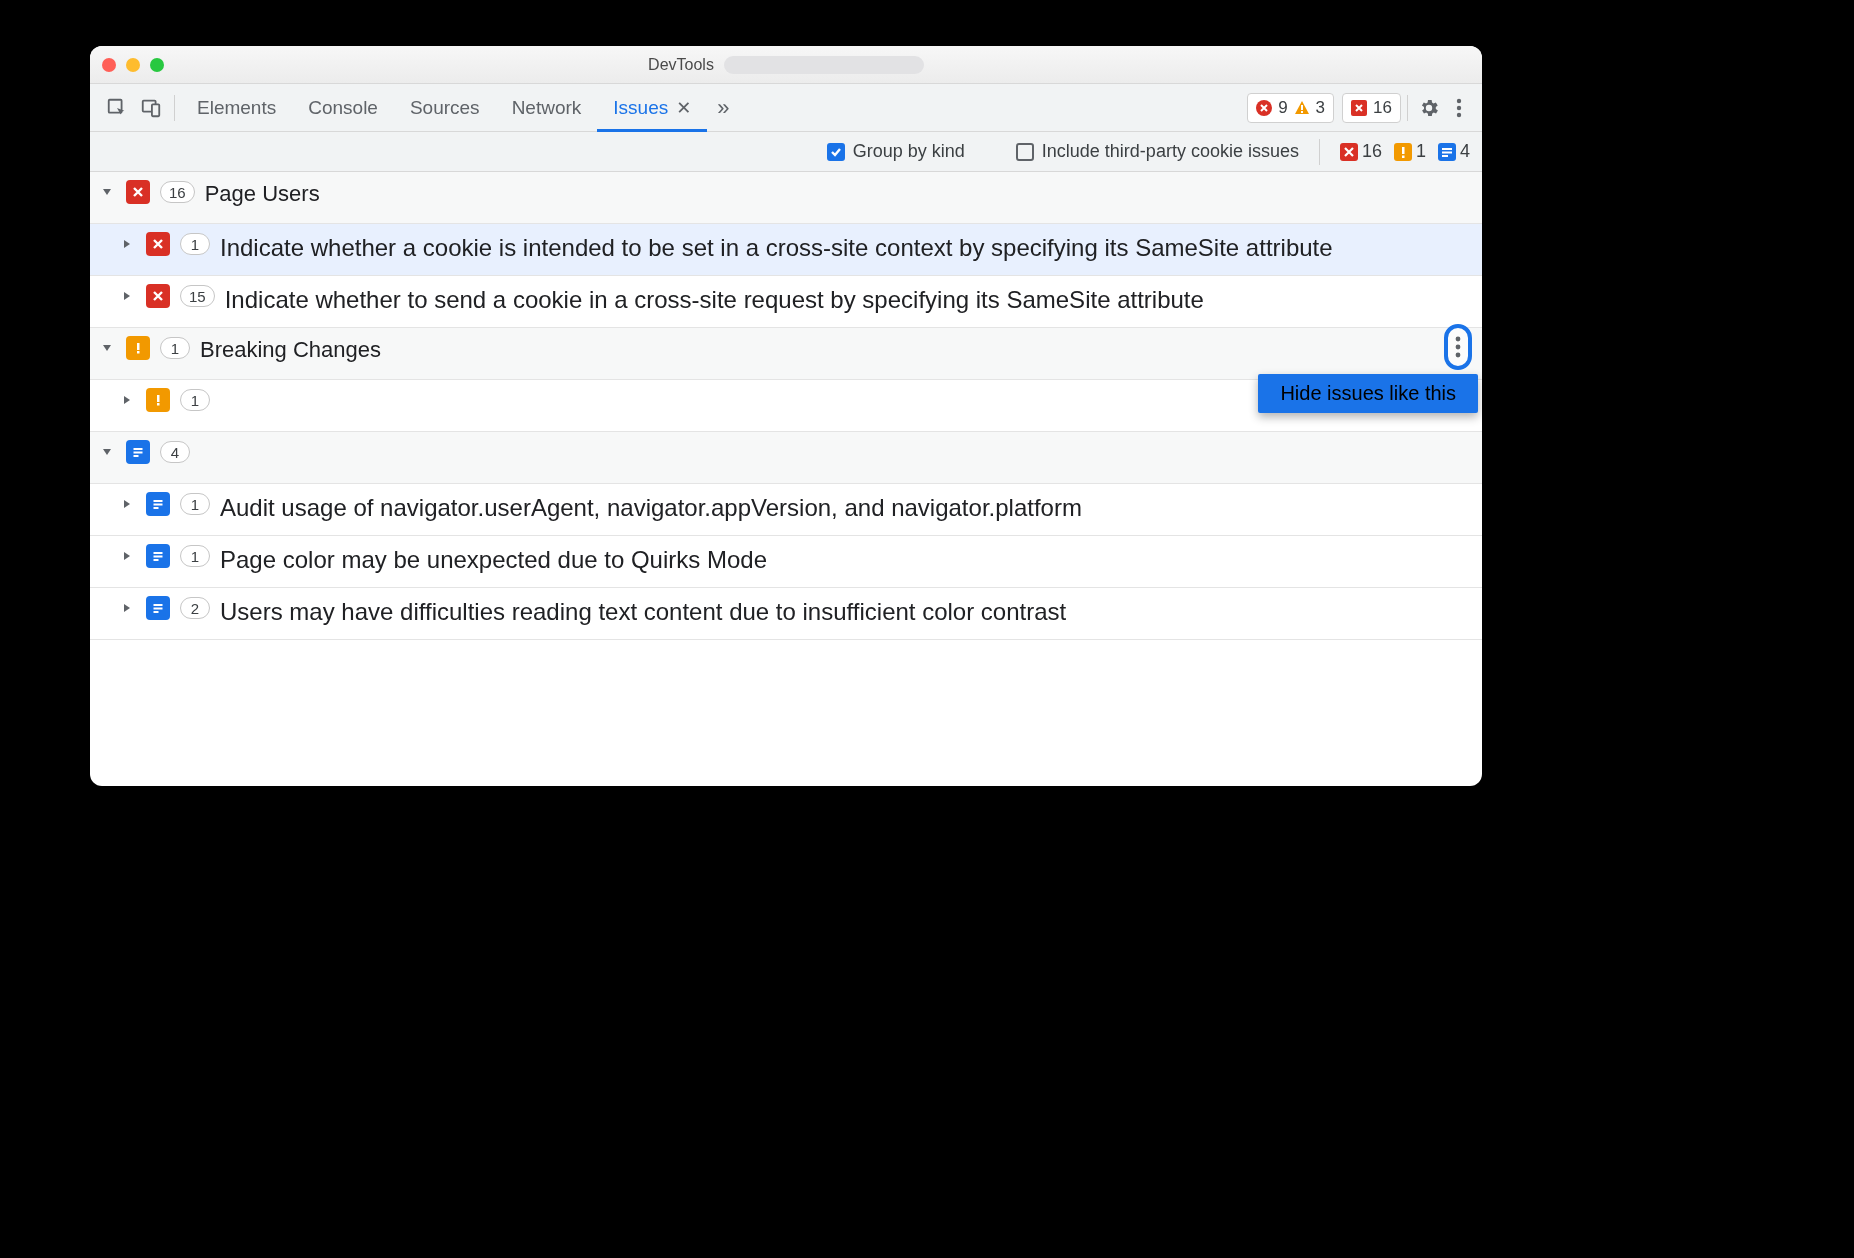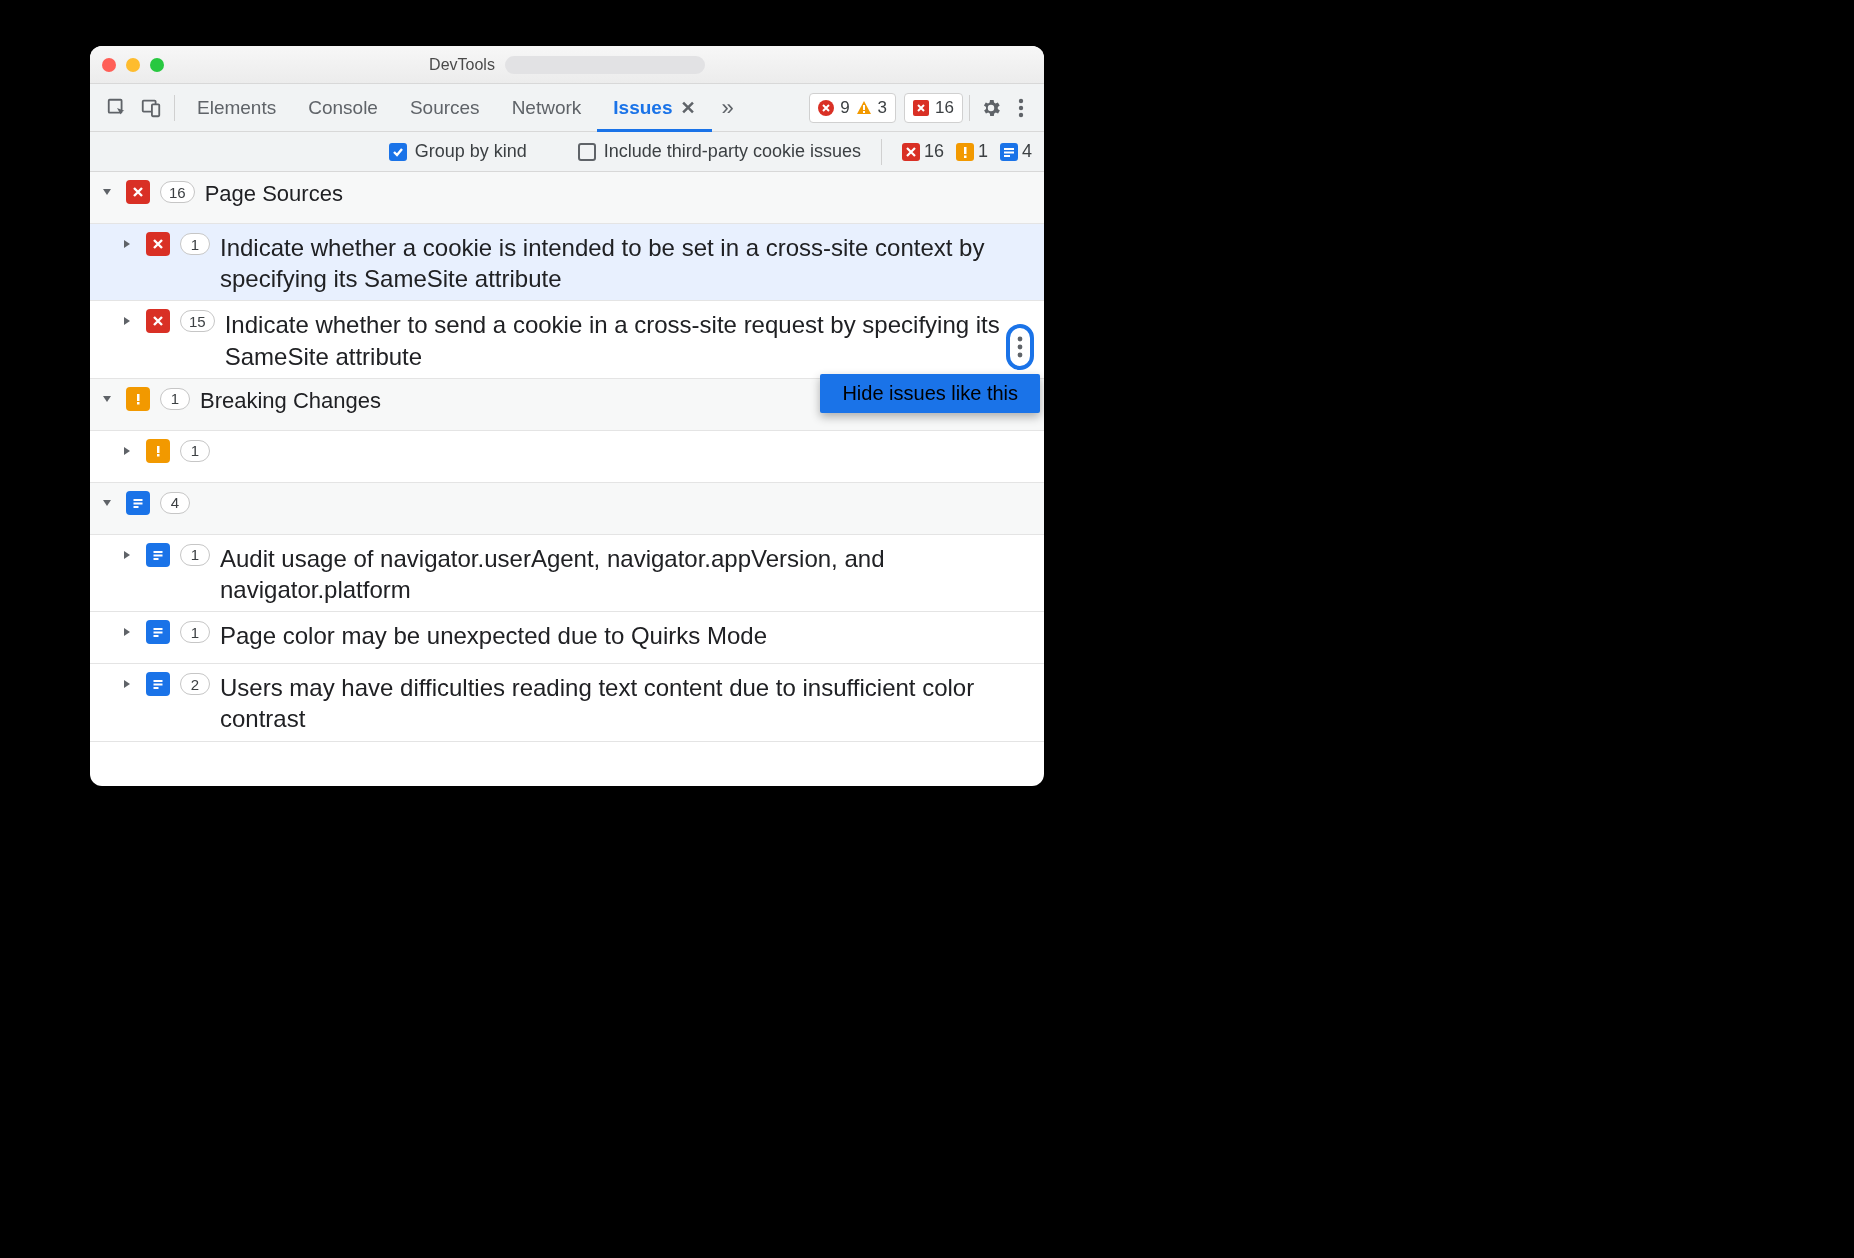--- a/index.html
+++ b/index.html
@@ -9,21 +9,21 @@
     width: 1854px;
     height: 1258px;
     display: flex;
     align-items: flex-start;
     justify-content: flex-start;
   }
   .window {
     position: absolute;
     left: 90px;
     top: 46px;
-    width: 954px;
+    width: 1392px;
     height: 740px;
     background: #fff;
     border-radius: 12px;
     box-shadow: 0 20px 60px rgba(0,0,0,0.6);
     overflow: hidden;
     font-size: 20px;
     color: #202124;
   }
 
   
@@ -66,21 +66,21 @@
     width:34px;height:34px;display:flex;align-items:center;justify-content:center;
     border-radius:4px; cursor:pointer;
   }
   .vsep { width:1px; height:26px; background:#d0d0d0; margin:0 6px; }
 
   .tab {
     padding:0 16px; height:48px; display:flex; align-items:center; gap:8px;
     cursor:pointer; color:#5f6368; font-size:19px;
     border-top:3px solid transparent; border-bottom:3px solid transparent;
   }
-  .tab.active { color:#1a73e8; font-weight:700; border-bottom-color:#1a73e8; }
+  .tab.active { color:#1a73e8; font-weight:400; border-bottom-color:#1a73e8; }
   .tab .close-x { font-size:18px; color:#5f6368; }
   .more-tabs { font-size:22px; padding:0 10px; cursor:pointer;}
 
   .status-pill {
     display:flex; align-items:center; gap:6px;
     border:1px solid #d0d0d0; border-radius:4px;
     background:#fff; padding:2px 8px; height:30px; font-size:17px; color:#3c4043;
     cursor:pointer;
   }
 
@@ -305,21 +305,21 @@
           </svg>
         </span>
         <span class="ico err">
           <svg width="16" height="16">
             <rect width="16" height="16" rx="3" fill="#d93025"></rect>
             <path d="M4 4l8 8M12 4l-8 8" stroke="#fff" stroke-width="2.4"></path>
             <path d="M2 14l-2 4 6-2z" fill="#d93025"></path>
           </svg>
         </span>
         <span class="badge">16</span>
-        <span class="label">Page Sources</span>
+        <span class="label">Page Users</span>
       </div>
       <div class="row child sel">
         <span class="arrow ">
           <svg width="10" height="10" viewBox="0 0 10 10">
             <path d="M2 1l6 4-6 4z" fill="#5f6368"></path>
           </svg>
         </span>
         <span class="ico err">
           <svg width="16" height="16">
             <rect width="16" height="16" rx="3" fill="#d93025"></rect>

